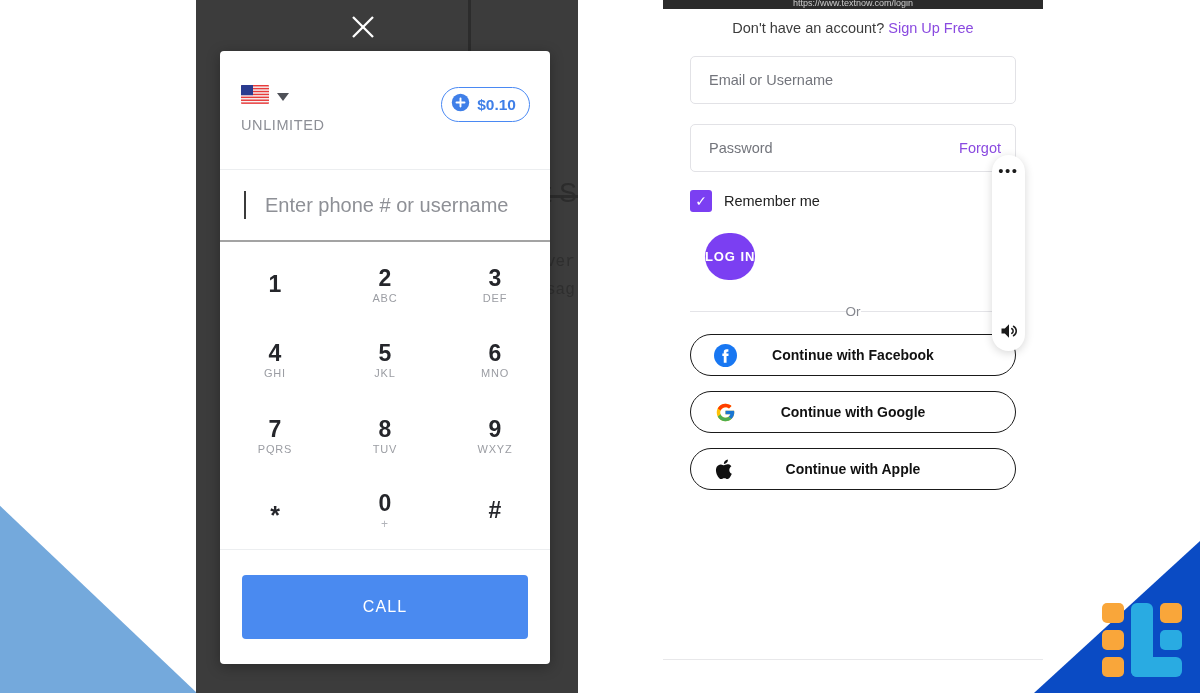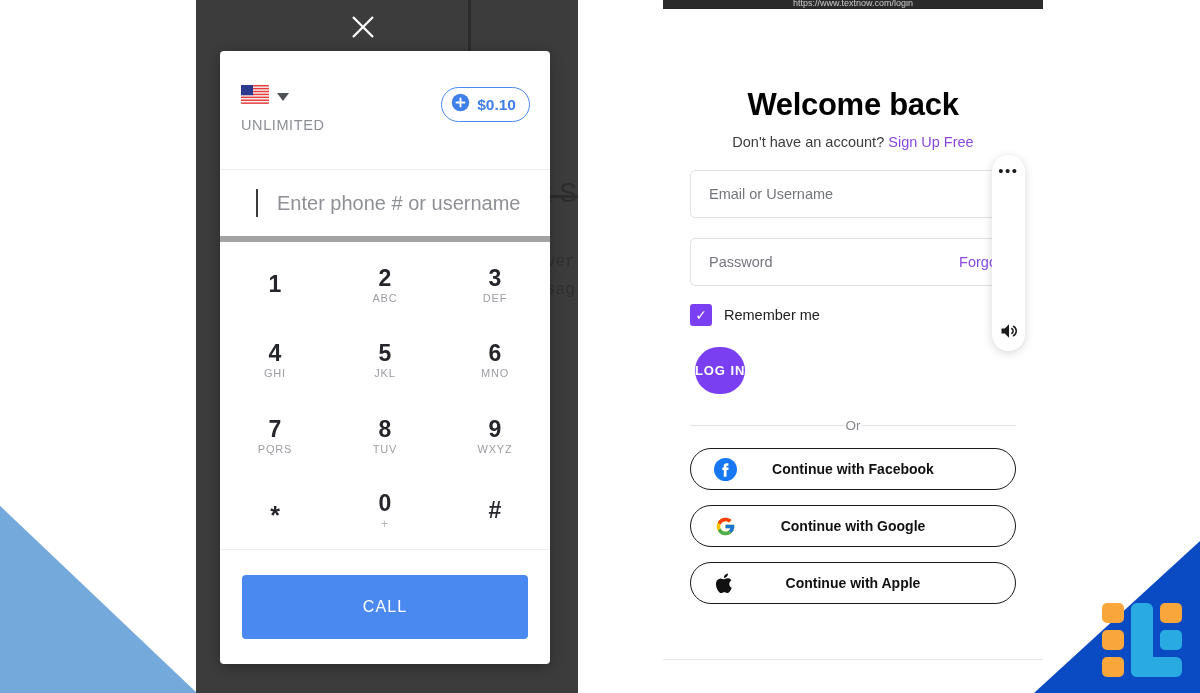--- a/index.html
+++ b/index.html
@@ -74,21 +74,21 @@
     margin: 18px 27px 0 27px; display: flex; align-items: center; gap: 12px;
   }
   .cb {
     width: 22px; height: 22px; border-radius: 3px; background: #7b3ff2;
     display: flex; align-items: center; justify-content: center;
     color: #fff; font-size: 14px; line-height: 1;
   }
   .remember-label { font-size: 14.5px; color: #222; }
 
   .login-btn {
-    margin: 21px 27px 0 32px; height: 47px; border-radius: 24px;
+    margin: 21px 27px 0 42px; height: 47px; border-radius: 24px;
     background: #7b3ff2; color: #fff;
     display: flex; align-items: center; justify-content: center;
     font-size: 13px; font-weight: bold; letter-spacing: 0.9px;
     border: none; cursor: pointer;
     font-family: "Liberation Sans", sans-serif;
   }
 
   .or-row {
     margin: 24px 27px 0 27px; display: flex; align-items: center; gap: 0;
   }
@@ -193,22 +193,22 @@
     border: 1.6px solid #4a89f3; border-radius: 18px;
     display: flex; align-items: center; gap: 7px;
     cursor: pointer; background: #fff;
   }
   .credit-pill .amt {
     font-size: 15.5px; font-weight: bold; color: #3f7fe8;
   }
 
   .dial-input {
     height: 72px; flex: none;
-    border-bottom: 6px solid #a3a3a3;
-    display: flex; align-items: center; padding-left: 36px;
+    border-bottom: 2px solid #a3a3a3;
+    display: flex; align-items: center; padding-left: 24px;
     position: relative;
   }
   .caret {
     width: 2px; height: 28px; background: #3b3b3b; margin-right: 19px;
   }
   .dial-ph { font-size: 20px; color: #8e9096; }
 
   .keypad {
     flex: 1;
     display: grid;
@@ -245,21 +245,20 @@
 <div id="root">
 
   <div class="deco-blue-tri"></div>
 
   <div class="browser-pane">
 
     <div class="urlbar">https://www.textnow.com/login</div>
 
     <div class="login-wrap">
 
-      <div class="welcome-title">Welcome back</div>
 
       <div class="signup-row">
         <span>Don't have an account?</span>
         <span class="signup-link">Sign Up Free</span>
       </div>
 
       <div class="field">
         <span class="ph">Email or Username</span>
       </div>
 

